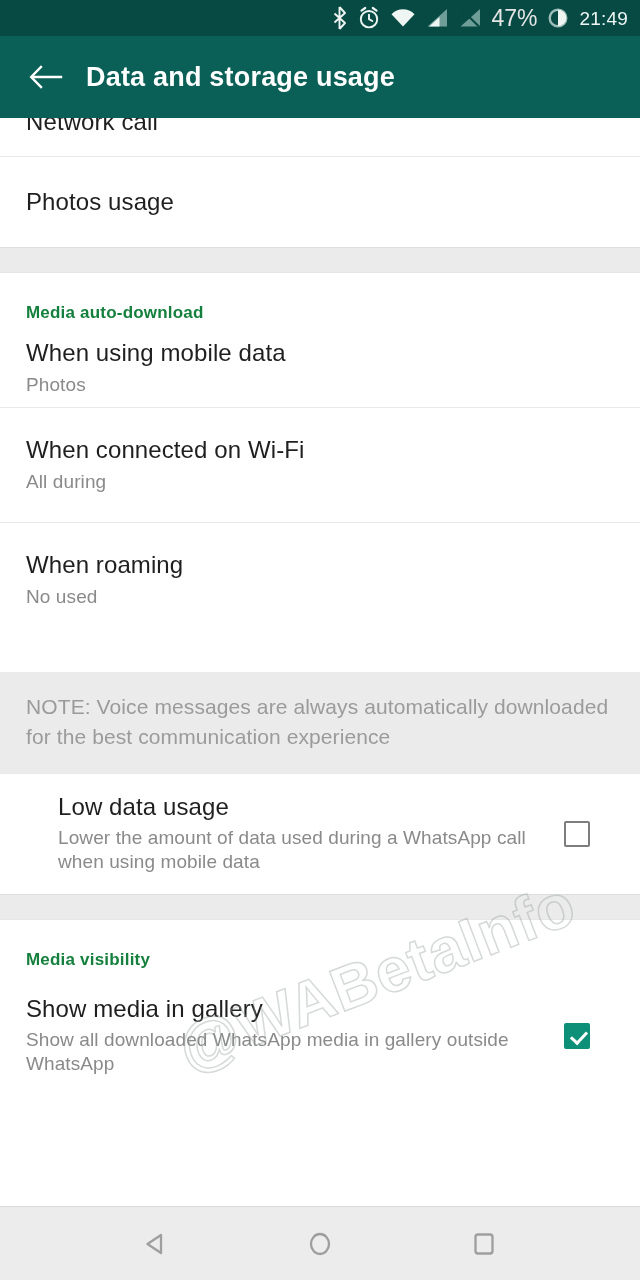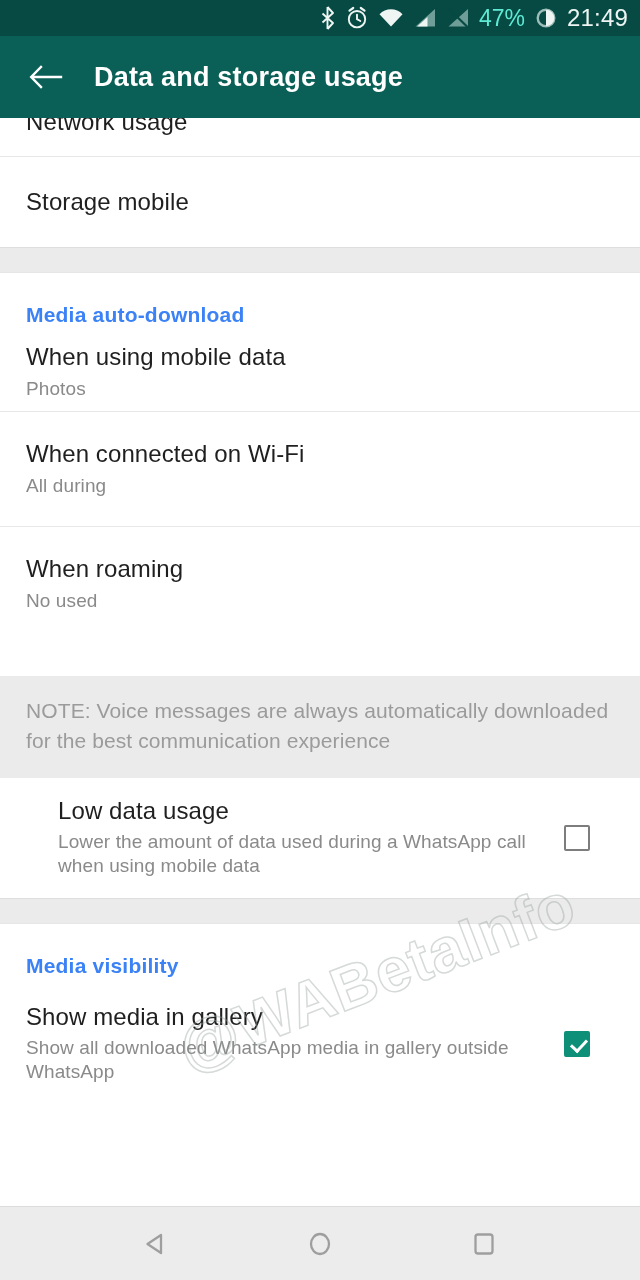--- a/index.html
+++ b/index.html
@@ -12,28 +12,28 @@
   .phone { position:relative; width:640px; height:1280px; background:#ffffff; }
 
   
   .statusbar{
     position:absolute; top:0; left:0; width:640px; height:36px;
     background:#064A43; display:flex; align-items:center;
     justify-content:flex-end; padding-right:12px; gap:9px;
     color:#e7f0ee;
   }
   .sb-ico{ display:block; }
-  .sb-text{ font-size:24px; letter-spacing:.2px; color:#eef5f3; line-height:1;
+  .sb-text{ font-size:19px; letter-spacing:.2px; color:#eef5f3; line-height:1;
             font-family:"Liberation Sans", sans-serif; }
-  .sb-batt{ font-size:23px; color:#5eead4; line-height:1; }
+  .sb-batt{ font-size:23px; color:#e5e5e5; line-height:1; }
 
   
   .appbar{
     position:absolute; top:36px; left:0; width:640px; height:82px;
-    background:#0A6056; display:flex; align-items:center; gap:28px;
+    background:#0A6056; display:flex; align-items:center; gap:20px;
     padding-left:26px;
   }
   .back-btn{ width:40px; height:40px; display:flex; align-items:center; justify-content:center; cursor:pointer; }
   .appbar-title{
     color:#ffffff; font-size:27px; font-weight:bold; letter-spacing:.2px;
   }
 
   
   .content{
     position:absolute; top:118px; left:0; width:640px; height:1088px;
@@ -50,21 +50,21 @@
   .row-sub{
     font-size:19px; color:#8a8a8a; line-height:1.28; margin-top:6px; letter-spacing:.1px;
   }
   .divider{ height:1px; background:#e8e8e8; margin:0; }
   .band{ height:26px; background:#ebebeb; border-top:1px solid #dedede; border-bottom:1px solid #e6e6e6; }
 
   .clipped-row{ height:38px; overflow:hidden; position:relative; }
   .clipped-row .row-title{ position:absolute; left:26px; top:-10px; }
 
   .section-header{
-    font-size:21px; font-weight:bold; color:#3b82f6; letter-spacing:.2px;
+    font-size:17px; font-weight:bold; color:#15803d; letter-spacing:.2px;
     padding:30px 26px 6px 26px; background:#fff;
   }
 
   .note{
     background:#ebebeb; color:#9b9b9b; font-size:21px; line-height:1.42;
     padding:20px 26px 22px 26px; letter-spacing:.1px;margin-top:35px;
   }
 
   
   .cb{
@@ -144,27 +144,27 @@
       <svg width="34" height="30" viewBox="0 0 34 30">
         <path d="M32 15 L3 15 M12 5 L2.2 15 L12 25" fill="none" stroke="#ffffff" stroke-width="2.4" stroke-linecap="square"></path>
       </svg>
     </div>
     <div class="appbar-title">Data and storage usage</div>
   </div>
 
   <div class="content">
 
     <div class="row clipped-row">
-      <div class="row-title">Network usage</div>
+      <div class="row-title">Network call</div>
     </div>
     <div class="divider"></div>
 
     <div class="row" style="height:90px;">
       <div class="row-text">
-        <div class="row-title">Storage mobile</div>
+        <div class="row-title">Photos usage</div>
       </div>
     </div>
 
     <div class="band"></div>
 
     <div class="section-header">Media auto-download</div>
 
     <div class="row" style="height:78px;">
       <div class="row-text">
         <div class="row-title">When using mobile data</div>

